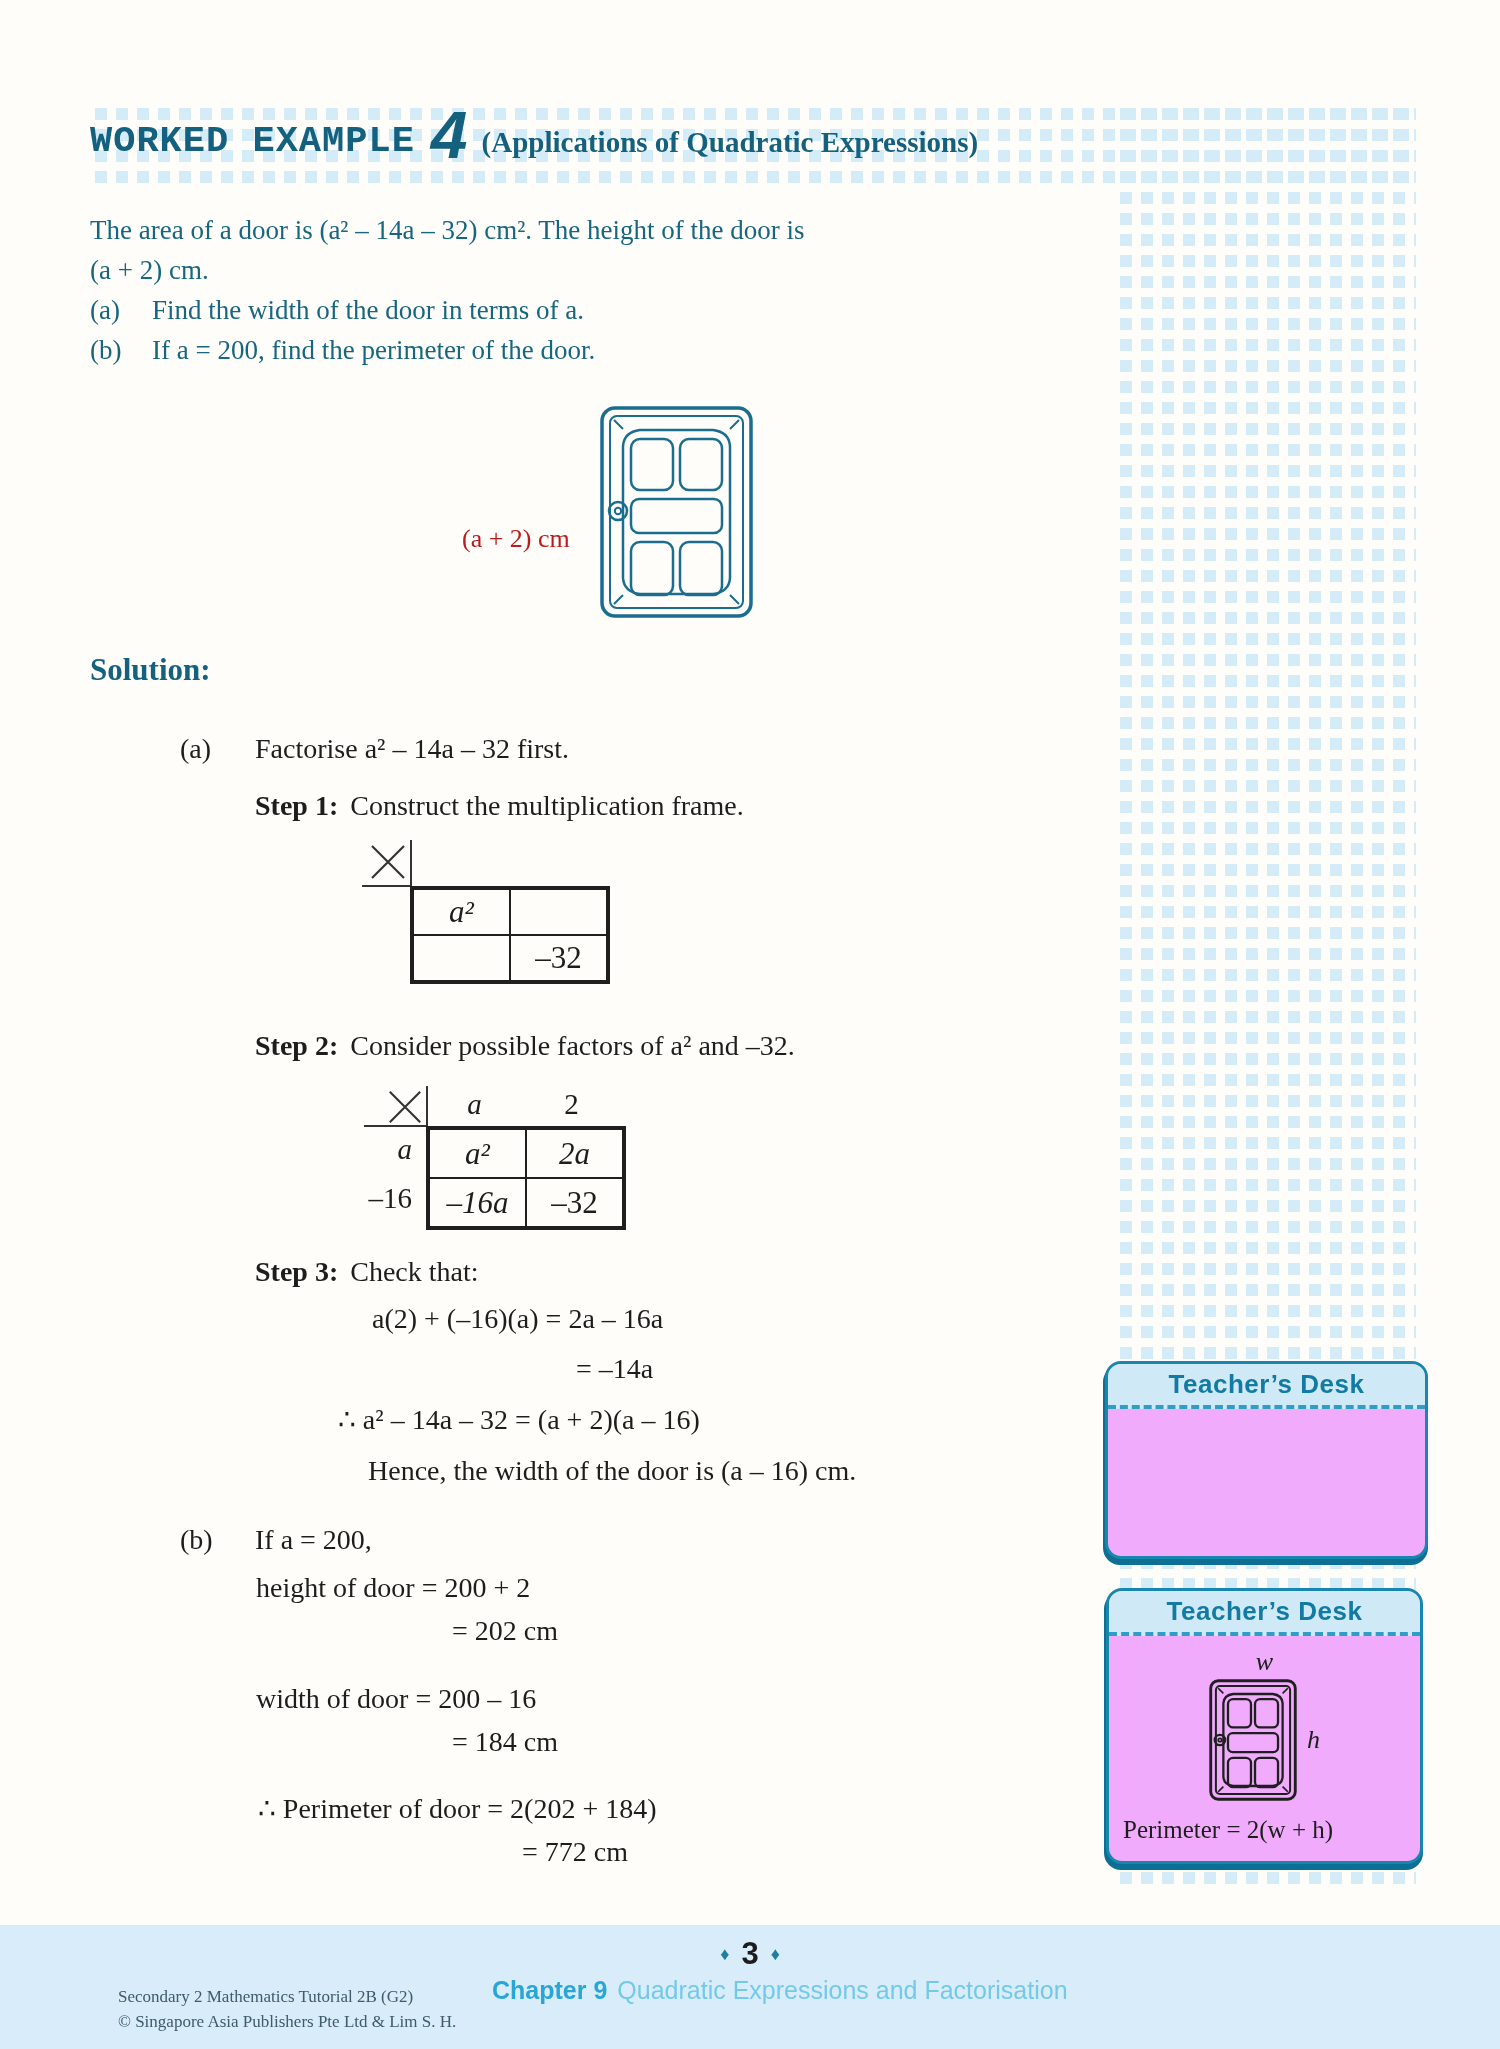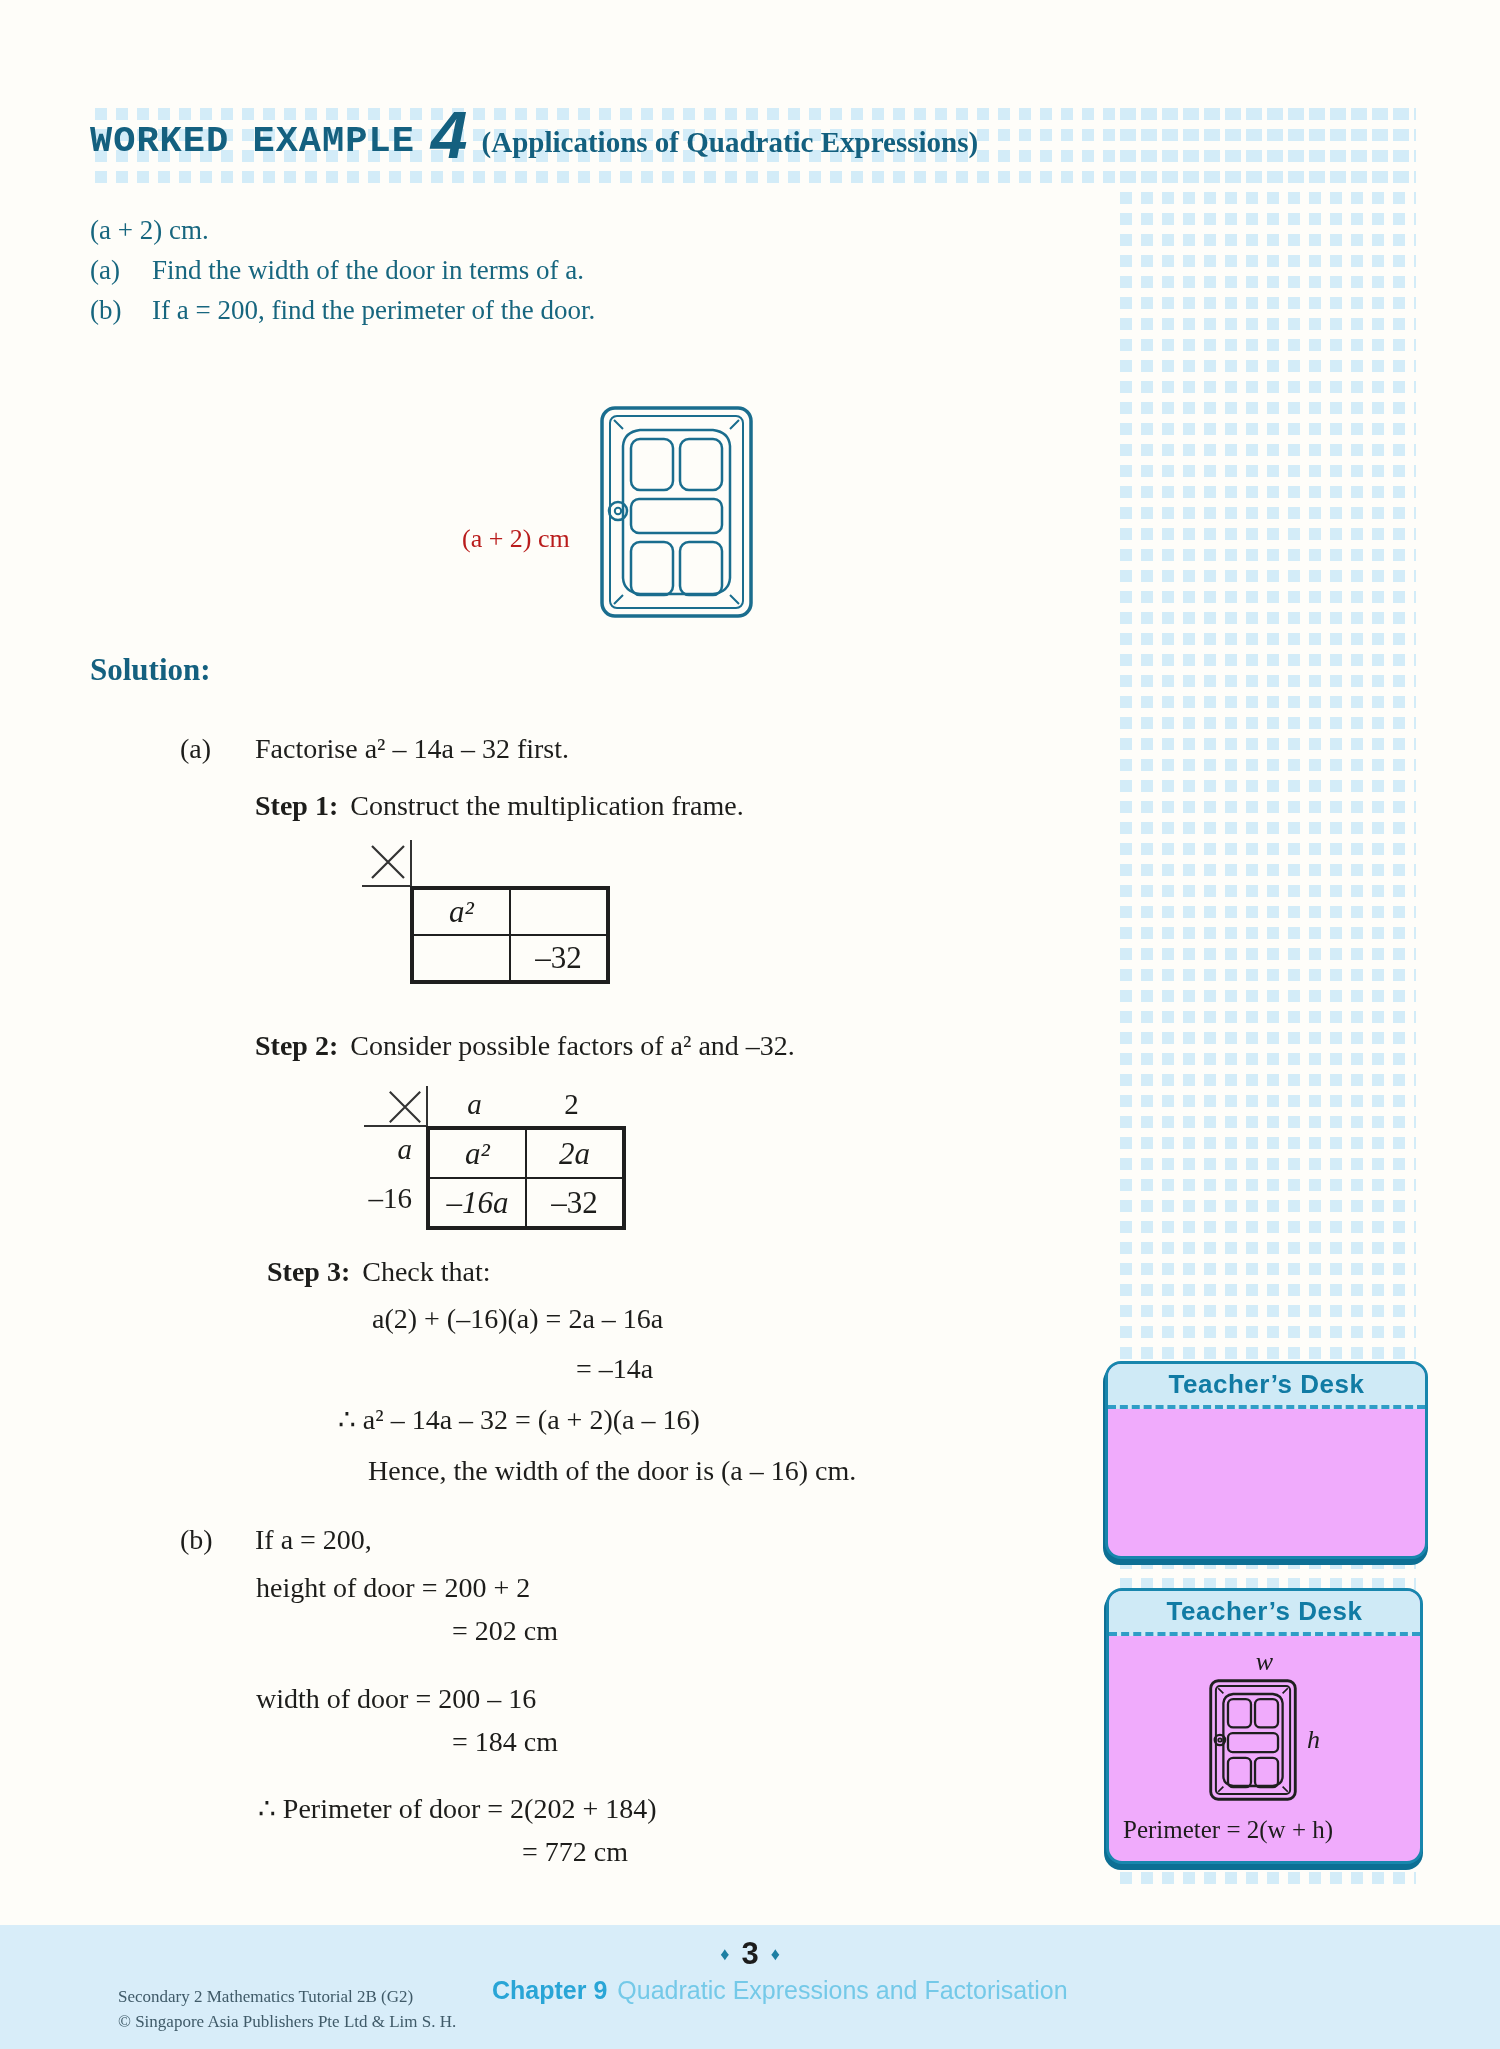--- a/index.html
+++ b/index.html
@@ -30,21 +30,21 @@
   #door-label{left:462px;top:524px;font-size:26px;color:#b91c1c;}
 
   
   #sol-head{left:90px;top:652px;font-size:31px;font-weight:bold;color:#14607f;}
   .blk{color:#1d1d1b;font-size:28px;white-space:nowrap;}
   .boldlab{font-weight:bold;}
   #sol-a-label{left:180px;top:733px;}
   #sol-a-intro{left:255px;top:733px;}
   #step1{left:255px;top:790px;}
   #step2{left:255px;top:1030px;}
-  #step3{left:267px;top:1256px;text-align:right;}
+  #step3{left:255px;top:1256px;text-align:right;}
   .steprow span + span{margin-left:12px;}
 
   
   .frame{position:absolute;}
   #frame1{left:368px;top:840px;width:260px;height:150px;}
   #frame2{left:368px;top:1086px;width:280px;height:150px;}
   .xline{position:absolute;background:#333;}
   .mgrid{position:absolute;display:grid;border:3px solid #1f1f1f;background:#fefdf9;}
   .mgrid .cell{border:1.5px solid #1f1f1f;display:flex;align-items:center;justify-content:center;
                font-size:31px;color:#1d1d1b;box-sizing:border-box;}
@@ -109,20 +109,21 @@
   <div class="dots" id="dots-band"></div>
   <div class="dots" id="dots-col"></div>
 
   <div class="abs" id="hdr">
     <span class="hdr-title">WORKED EXAMPLE</span>
     <span class="hdr-num">4</span>
     <span class="hdr-sub">(Applications of Quadratic Expressions)</span>
   </div>
 
   <div class="abs" id="problem">
+    <div>The area of a door is (a² – 14a – 32) cm². The height of the door is</div>
     <div>(a + 2) cm.</div>
     <div class="itm">
       <span class="lbl">(a)</span>
       <span>Find the width of the door in terms of a.</span>
     </div>
     <div class="itm">
       <span class="lbl">(b)</span>
       <span>If a = 200, find the perimeter of the door.</span>
     </div>
   </div>

